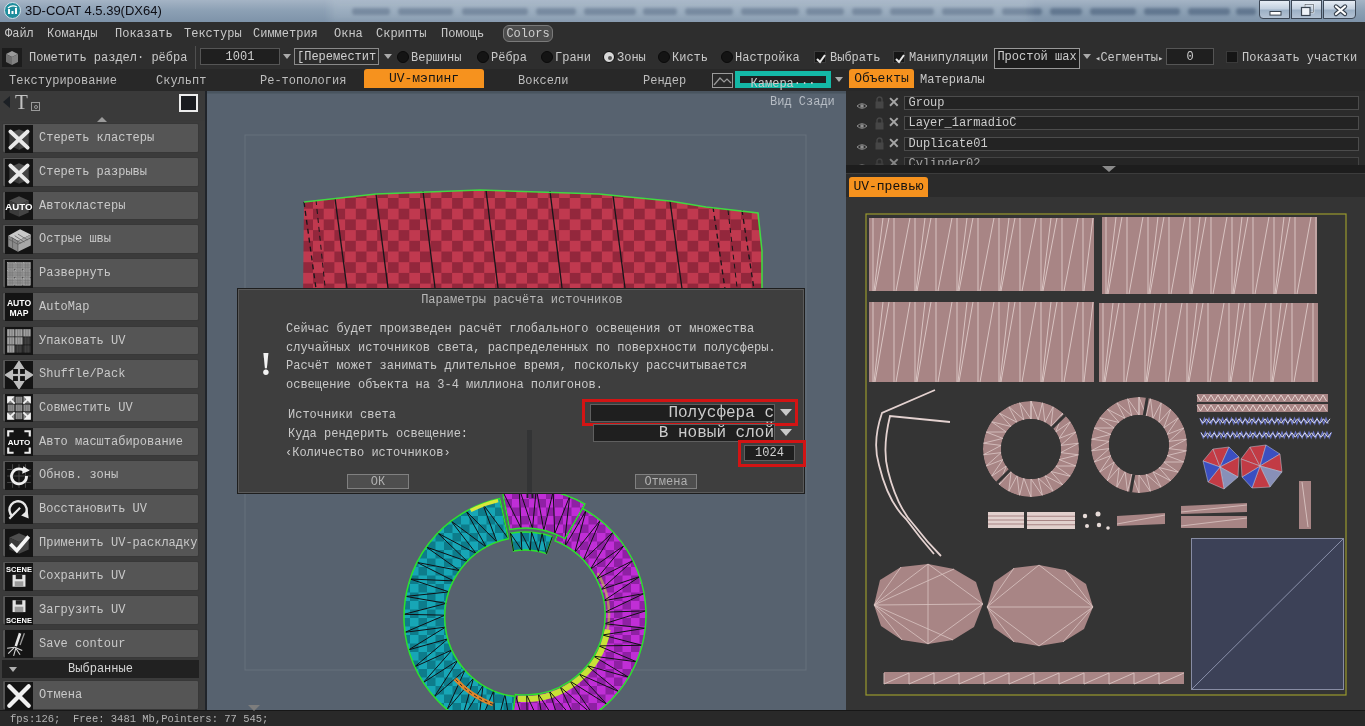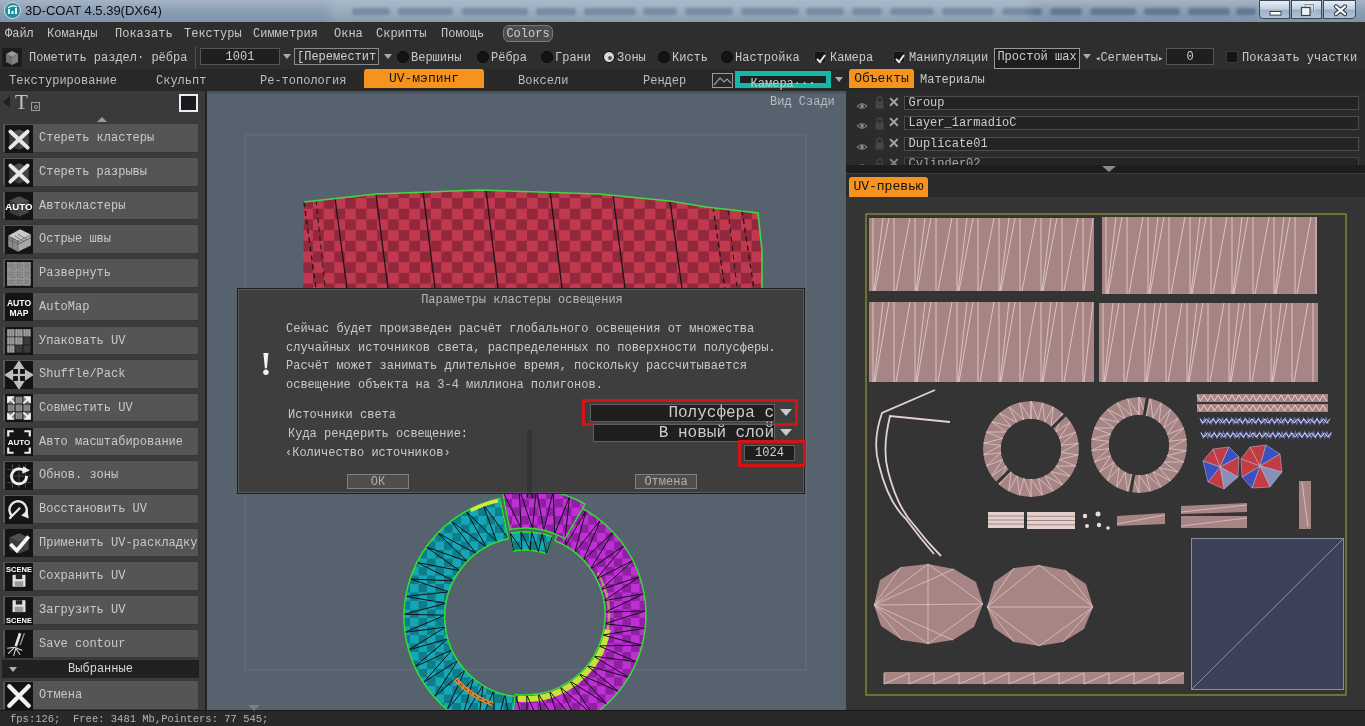--- a/index.html
+++ b/index.html
@@ -92,21 +92,21 @@
       <div style="position:absolute;left:3.5px;top:3.5px;width:4px;height:4px;border-radius:50%;background:#555"></div>
     </div>
     <div style="position:absolute;left:617px;top:5px;color:#c9c9c9;font-size:12px">Зоны</div>
 <div style="position:absolute;left:658px;top:5px;width:12px;height:12px;border-radius:50%;background:#141414;border:1px solid #0a0a0a"></div>
     <div style="position:absolute;left:672px;top:5px;color:#c9c9c9;font-size:12px">Кисть</div>
 <div style="position:absolute;left:721px;top:5px;width:12px;height:12px;border-radius:50%;background:#141414;border:1px solid #0a0a0a"></div>
     <div style="position:absolute;left:735px;top:5px;color:#c9c9c9;font-size:12px">Настройка</div>
 <div style="position:absolute;left:814px;top:5px;width:12px;height:12px;background:#151515;border:1px solid #3a3a3a"><svg width="12" height="12" viewBox="0 0 12 12">
         <path d="M2,6 L5,9 L10,2" stroke="#e8e8e8" stroke-width="2" fill="none"></path>
       </svg></div>
-    <div style="position:absolute;left:830px;top:5px;color:#c9c9c9;font-size:12px">Камера</div>
+    <div style="position:absolute;left:830px;top:5px;color:#c9c9c9;font-size:12px">Выбрать</div>
 <div style="position:absolute;left:893px;top:5px;width:12px;height:12px;background:#151515;border:1px solid #3a3a3a"><svg width="12" height="12" viewBox="0 0 12 12">
         <path d="M2,6 L5,9 L10,2" stroke="#e8e8e8" stroke-width="2" fill="none"></path>
       </svg></div>
     <div style="position:absolute;left:909px;top:5px;color:#c9c9c9;font-size:12px">Манипуляции</div>
 <div style="position:absolute;left:994px;top:2px;width:86px;height:21px;background:#1e1e1e;border:1px solid #999;color:#cdcdcd;font-size:12px;text-align:center;line-height:16px">Простой шах</div>
 <div style="position:absolute;left:1083px;top:8px;width:0;height:0;border-top:5px solid #aaa;border-left:4.5px solid transparent;border-right:4.5px solid transparent"></div>
 <div style="position:absolute;left:1095px;top:5px;color:#c9c9c9;font-size:12px"><span style="font-size:9px">◂</span>Сегменты<span style="font-size:9px">▸</span></div>
 <div style="position:absolute;left:1166px;top:2px;width:48px;height:17px;background:#1f1f1f;border:1px solid #555;color:#cdcdcd;font-size:12px;text-align:center;line-height:17px">0</div>
 <div style="position:absolute;left:1226px;top:5px;width:12px;height:12px;background:#151515;border:1px solid #3a3a3a"></div>
     <div style="position:absolute;left:1242px;top:5px;color:#c9c9c9;font-size:12px">Показать участки</div>
@@ -559,21 +559,21 @@
     <polygon points="141,410 148,385 168,371 193,368 219,373 240,387 247,410 238,432 217,445 193,449 168,445 148,431" fill="#a88585"></polygon>
     <path d="M141,410L247,410M141,410L168,371M141,410L193,368M141,410L193,449M141,410L168,445M247,410L193,368M247,410L219,373M247,410L193,449M247,410L217,445" stroke="#d9c4c2" stroke-width="0.8" fill="none"></path>
 <g>
       <rect x="345.5" y="341.5" width="152" height="151" fill="#3c4157" stroke="#878ca4" stroke-width="1"></rect>
       <line x1="346" y1="492" x2="497" y2="342" stroke="#8a90aa" stroke-width="1"></line>
     </g>
 <rect x="38" y="475" width="300" height="12" fill="#a88585"></rect>
     <path d="M38,487L63,476M38,476L38,487M63,487L88,476M63,476L63,487M88,487L113,476M88,476L88,487M113,487L138,476M113,476L113,487M138,487L163,476M138,476L138,487M163,487L188,476M163,476L163,487M188,487L213,476M188,476L188,487M213,487L238,476M213,476L213,487M238,487L263,476M238,476L238,487M263,487L288,476M263,476L263,487M288,487L313,476M288,476L288,487M313,487L338,476M313,476L313,487" stroke="#d9c4c2" stroke-width="0.9" fill="none"></path>
 </svg>
 <div style="position:absolute;left:238px;top:289px;width:566px;height:204px;background:#3e3e3e;border:1px solid #5a5a5a;box-shadow:0 0 0 1px #1e1e1e">
-<div style="position:absolute;left:0;top:3px;width:566px;text-align:center;color:#b8b8b8;font-size:12px">Параметры кластеры освещения</div>
+<div style="position:absolute;left:0;top:3px;width:566px;text-align:center;color:#b8b8b8;font-size:12px">Параметры расчёта источников</div>
 <div style="position:absolute;left:47px;top:30px;width:490px;color:#c9c9c9;font-size:12px;line-height:18.5px">Сейчас будет произведен расчёт глобального освещения от множества<br>случайных источников света, распределенных по поверхности полусферы.<br>Расчёт может занимать длительное время, поскольку рассчитывается<br>освещение объекта на 3-4 миллиона полигонов.</div>
 <div style="position:absolute;left:12px;top:55px;width:30px;text-align:center;color:#f2f2f2;font-family:'Liberation Serif',serif;font-size:34px;font-weight:bold">!</div>
 <div style="position:absolute;left:49px;top:118px;color:#c9c9c9;font-size:12px">Источники света</div>
 <div style="position:absolute;left:49px;top:137px;color:#c9c9c9;font-size:12px">Куда рендерить освещение:</div>
 <div style="position:absolute;left:46px;top:156px;color:#c9c9c9;font-size:12px">‹Количество источников›</div>
 <div class="combo" style="left:351px;top:114px;width:185px">Полусфера с подсветкой</div>
 <div class="dar" style="left:541px;top:119px"></div>
 <div style="position:absolute;left:343px;top:109px;width:216px;height:27px;border:3px solid #d31414"></div>
 <div class="combo" style="left:354px;top:133.5px;width:182px">В новый слой</div>
 <div class="dar" style="left:541px;top:138.5px"></div>

